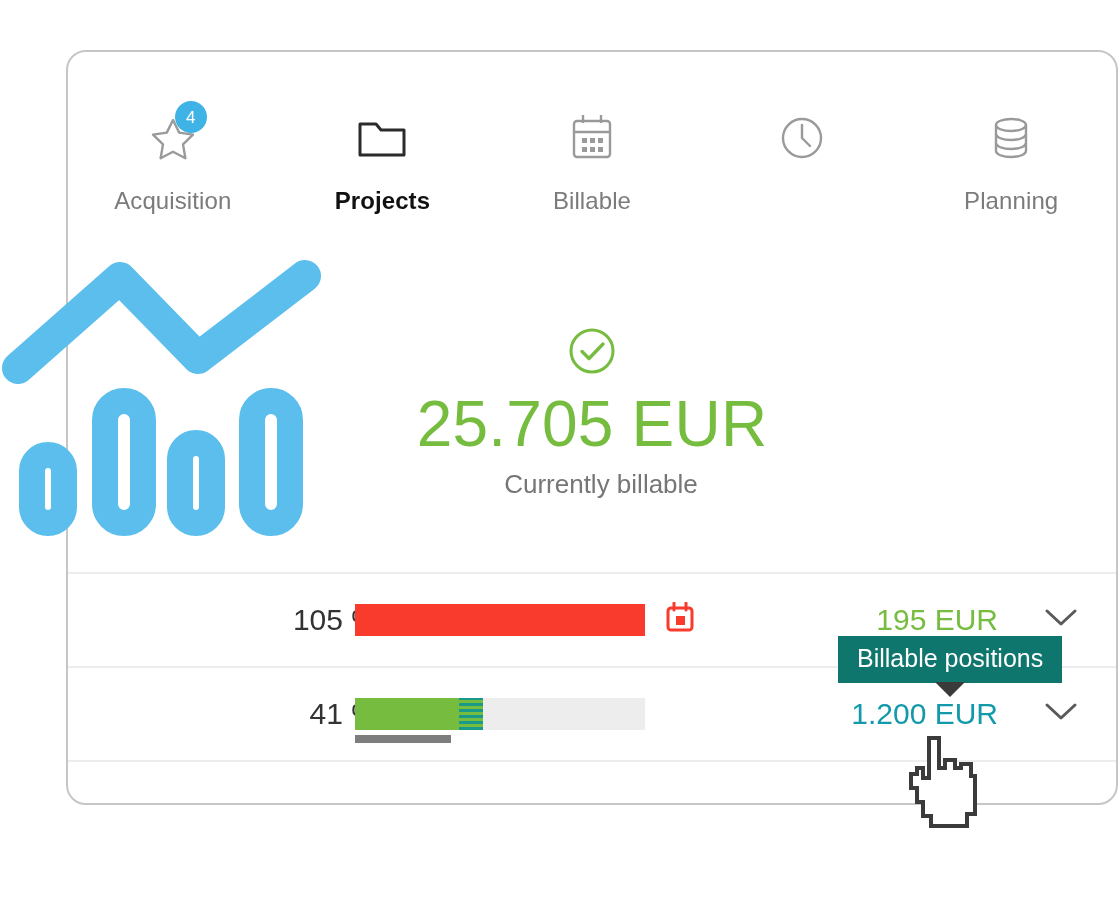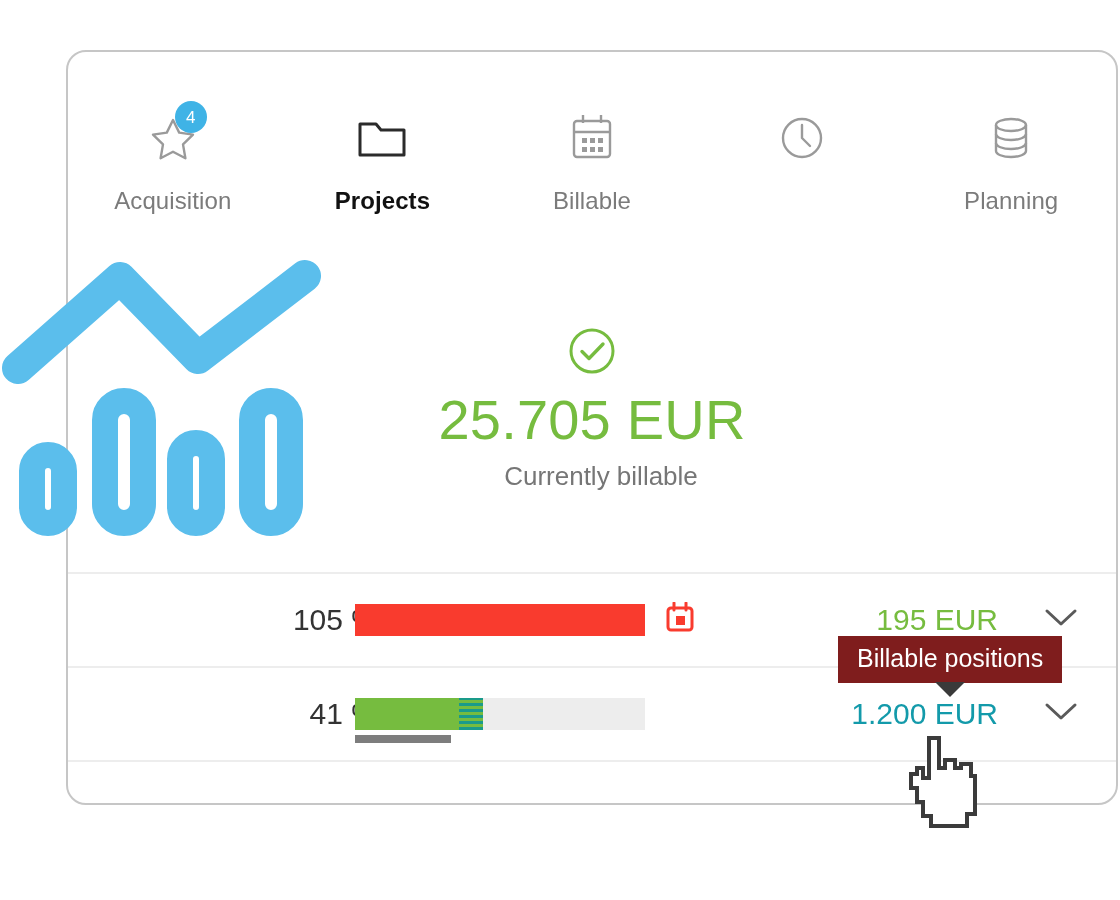--- a/index.html
+++ b/index.html
@@ -95,21 +95,21 @@
     position: absolute;
     left: 0;
     top: 273px;
     width: 100%;
     display: flex;
     flex-direction: column;
     align-items: center;
   }
   #hero-check { margin-bottom: 8px; }
   #hero-amount {
-    font-size: 56px;
+    font-size: 64px;
     color: #76bc3f;
     line-height: 1.1;
     letter-spacing: .2px;
   }
   #hero-caption {
     margin-top: 10px;
     font-size: 26px;
     color: #767676;
     margin-left: 18px;
   }
@@ -202,21 +202,21 @@
   }
 
   
   #tooltip {
     position: absolute;
     left: 838px;
     top: 636px;
     z-index: 40;
   }
   #tooltip-box {
-    background: #7f1d1d;
+    background: #0f766e;
     color: #ffffff;
     font-size: 25px;
     padding: 8px 19px 10px 19px;
     white-space: nowrap;
     line-height: 1.15;
   }
   #tooltip-arrow {
     position: absolute;
     left: 50%;
     bottom: -14px;

